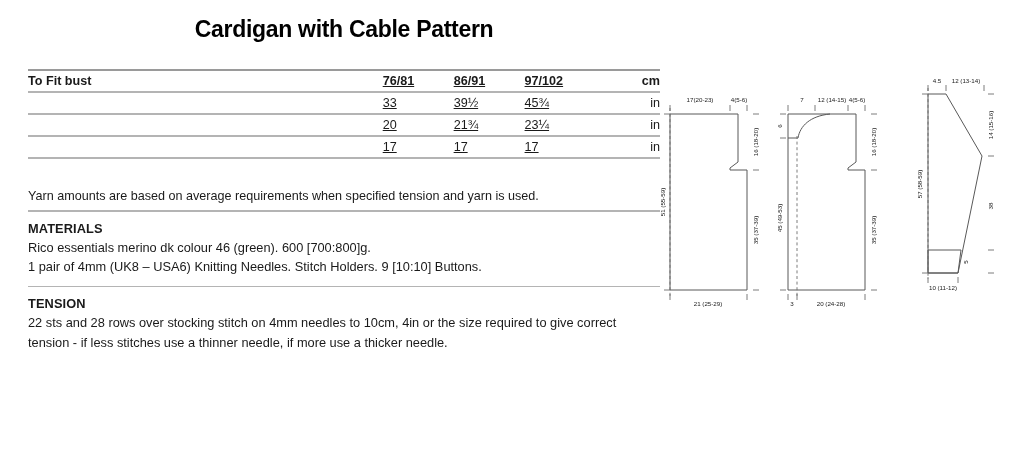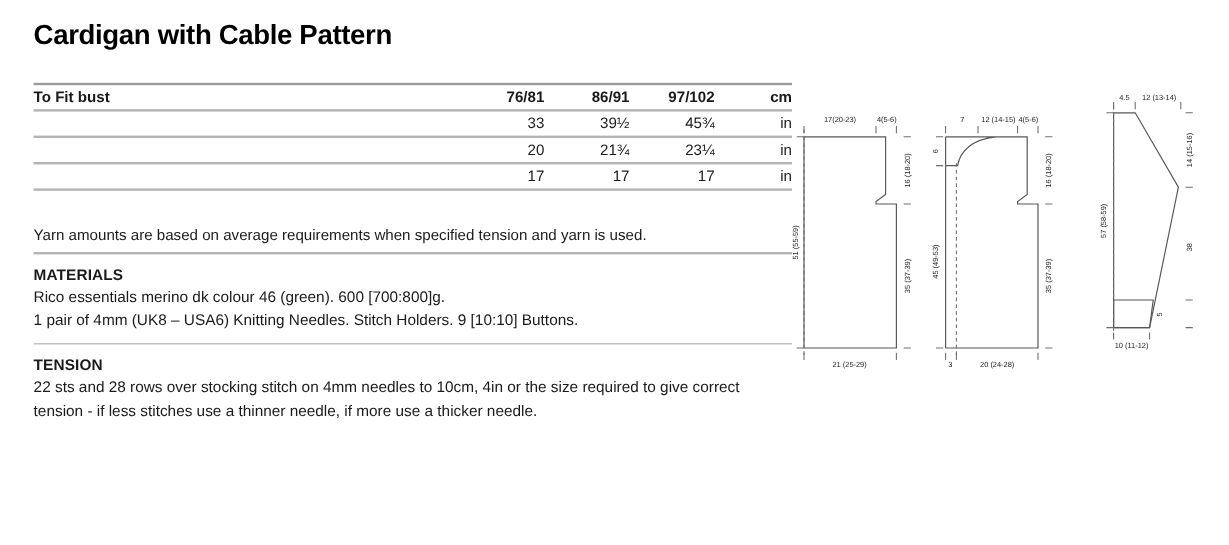--- a/index.html
+++ b/index.html
@@ -21,20 +21,21 @@
     left: 28px; top: 0;
     width: 632px; height: 454px;
   }
 
   #page-title {
     font-size: 23px;
     font-weight: bold;
     letter-spacing: -0.3px;
     margin: 16px 0 0 0;
     color: #000;
+    text-align: center;
   }
 
   .rule {
     height: 2px;
     background: #a8a8a8;
     width: 100%;
   }
   .rule.thin { height: 1.5px; background: #b4b4b4; }
   .rule.dark { height: 2px; background: #9a9a9a; }
 
@@ -43,21 +44,21 @@
     width: 100%;
     border-collapse: collapse;
     font-size: 12.6px;
   }
   #size-table td {
     padding: 0;
     vertical-align: top;
     line-height: 1.62;
   }
   .col-label { width: 330px; }
-  .col-v { width: 66px; text-align: right; }
+  .col-v { width: 66px; text-align: left; text-decoration: underline; }
   .col-u { width: 60px; text-align: right; }
   .hdr td { font-weight: bold; }
   .rowpad-top td { padding-top: 9px; }
   .rowpad-bot td { padding-bottom: 9px; }
   .ruleholder td { padding: 0; }
 
   .note-line {
     font-size: 12.6px;
     padding: 5px 0 5px 0;
     line-height: 1.5;

